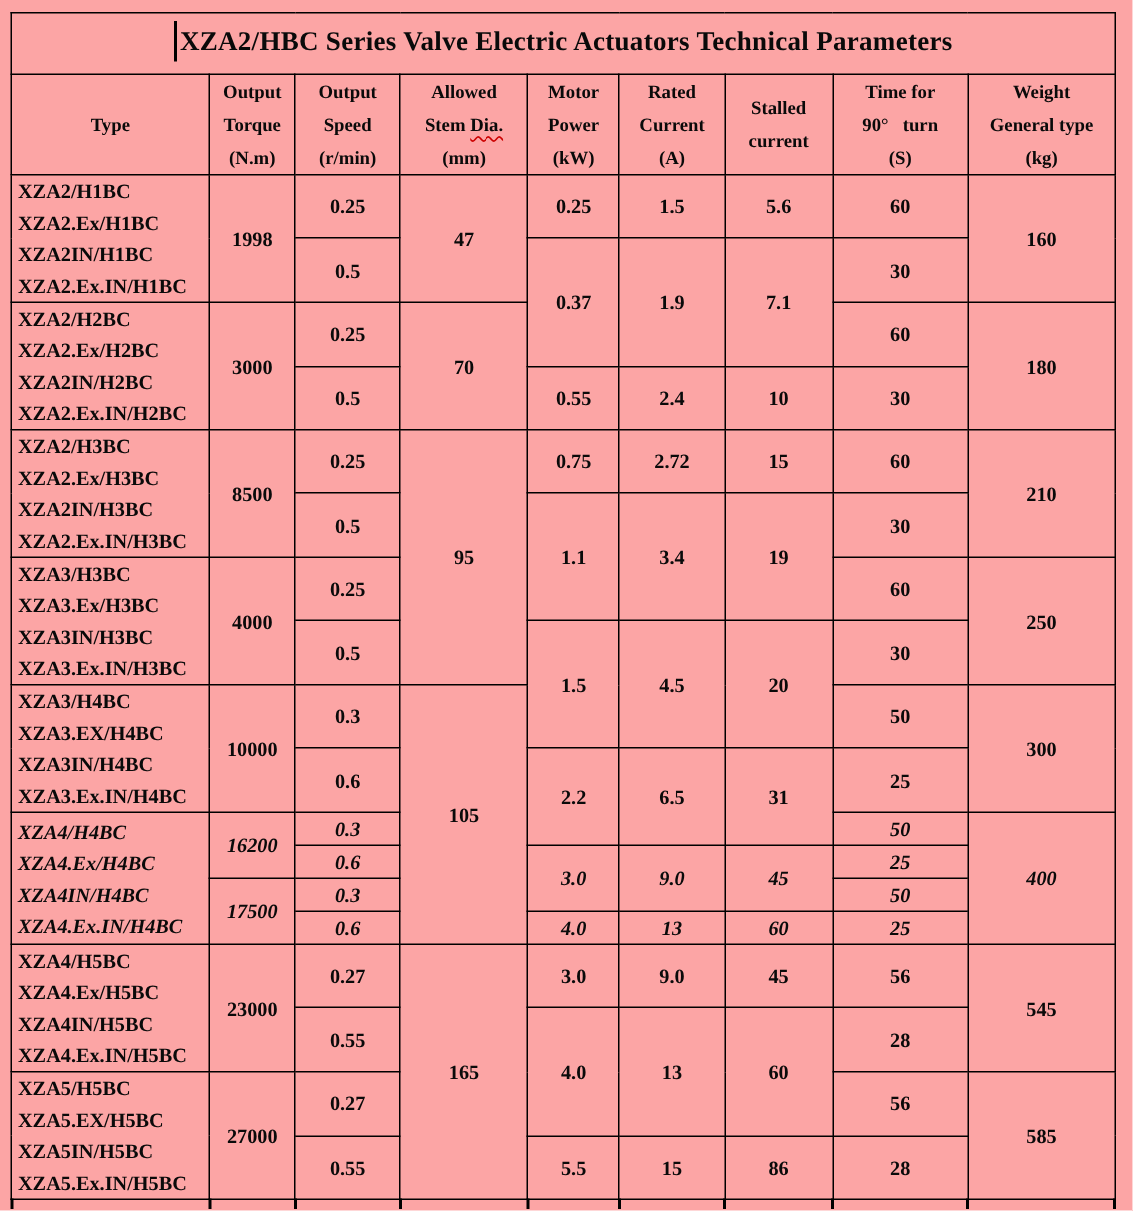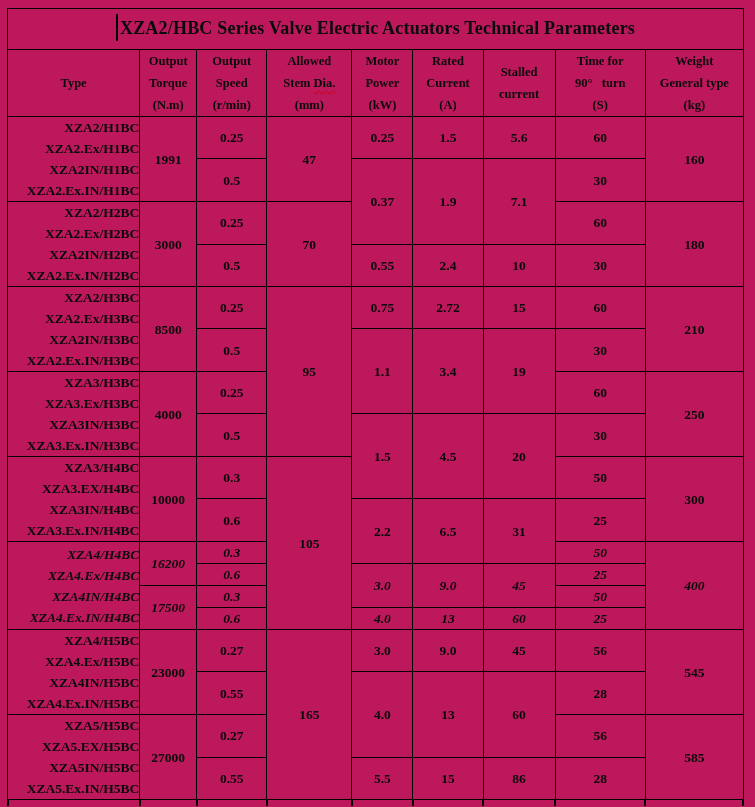--- a/index.html
+++ b/index.html
@@ -1,20 +1,20 @@
 <!DOCTYPE html>
 <html><head>
 <meta charset="utf-8">
 <style>
   html, body { margin: 0; padding: 0; background: #ffffff; }
   .page {
     position: relative;
     width: 755px;
     height: 807px;
-    background: #be185d;
+    background: #fca5a5;
     font-family: "Liberation Serif", "DejaVu Serif", serif;
     overflow: hidden;
   }
   table.params {
     position: absolute;
     left: 7px;
     top: 8px;
     width: 737px;
     border-collapse: collapse;
     table-layout: fixed;
@@ -36,21 +36,21 @@
     height: 40px;
     font-size: 18px;
     letter-spacing: 0.2px;
   }
   td.hdr {
     height: 66px;
     font-size: 12.5px;
     line-height: 22px;
   }
   td.type-cell {
-    text-align: right;
+    text-align: left;
     padding-left: 4px;
     line-height: 21px;
   }
   .cursor {
     display: inline-block;
     width: 2px;
     height: 27px;
     background: #000;
     vertical-align: middle;
     margin-right: 2px;
@@ -140,21 +140,21 @@
       </td>
     </tr>
 
     <tr class="tall">
       <td class="type-cell" rowspan="2">
         <div>XZA2/H1BC</div>
         <div>XZA2.Ex/H1BC</div>
         <div>XZA2IN/H1BC</div>
         <div>XZA2.Ex.IN/H1BC</div>
       </td>
-      <td rowspan="2">1991</td>
+      <td rowspan="2">1998</td>
       <td>0.25</td>
       <td rowspan="2">47</td>
       <td>0.25</td>
       <td>1.5</td>
       <td>5.6</td>
       <td>60</td>
       <td rowspan="2">160</td>
     </tr>
 
     <tr class="tall">

